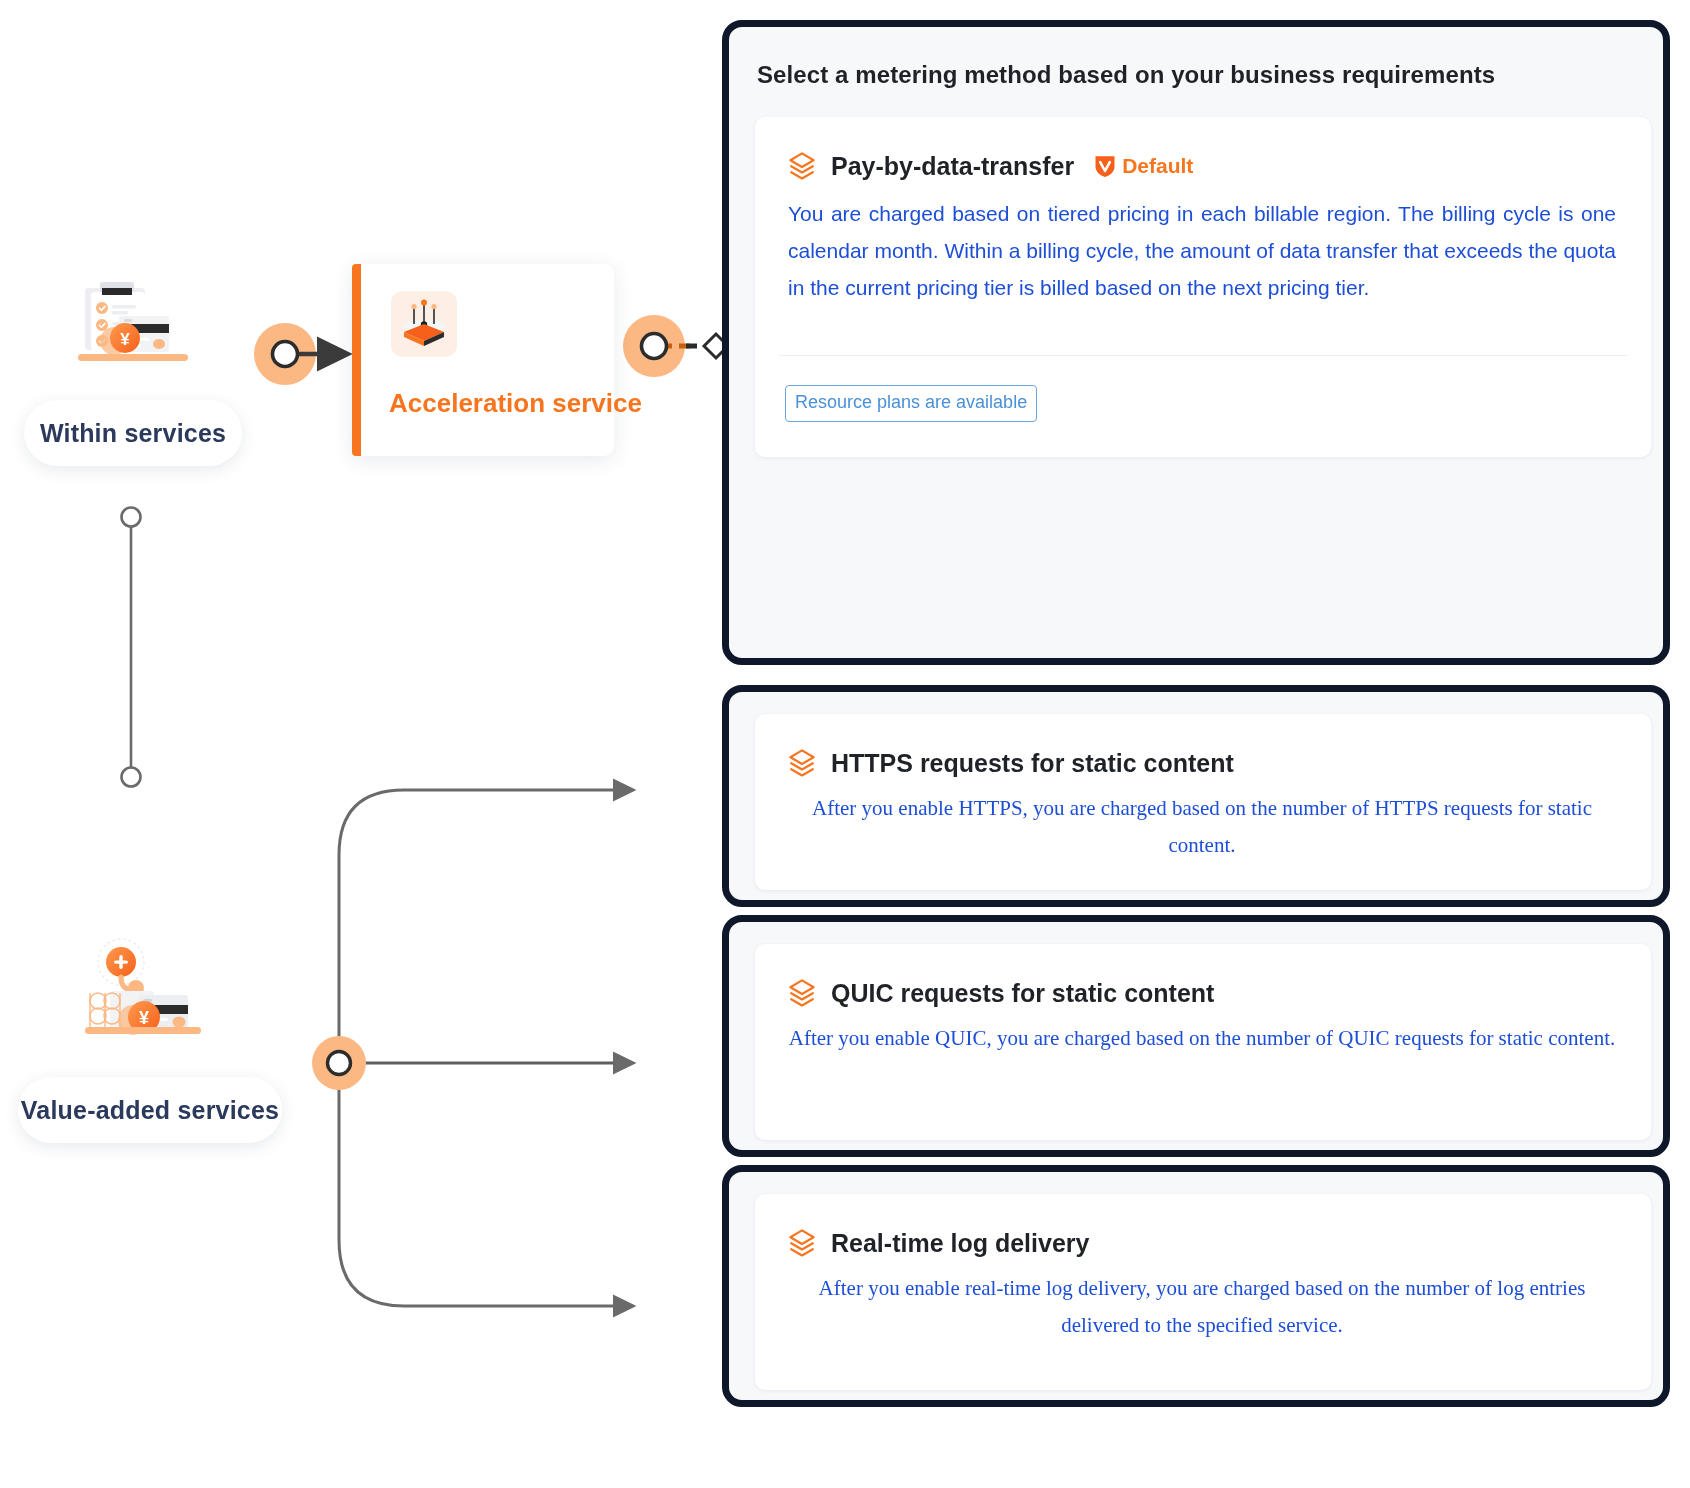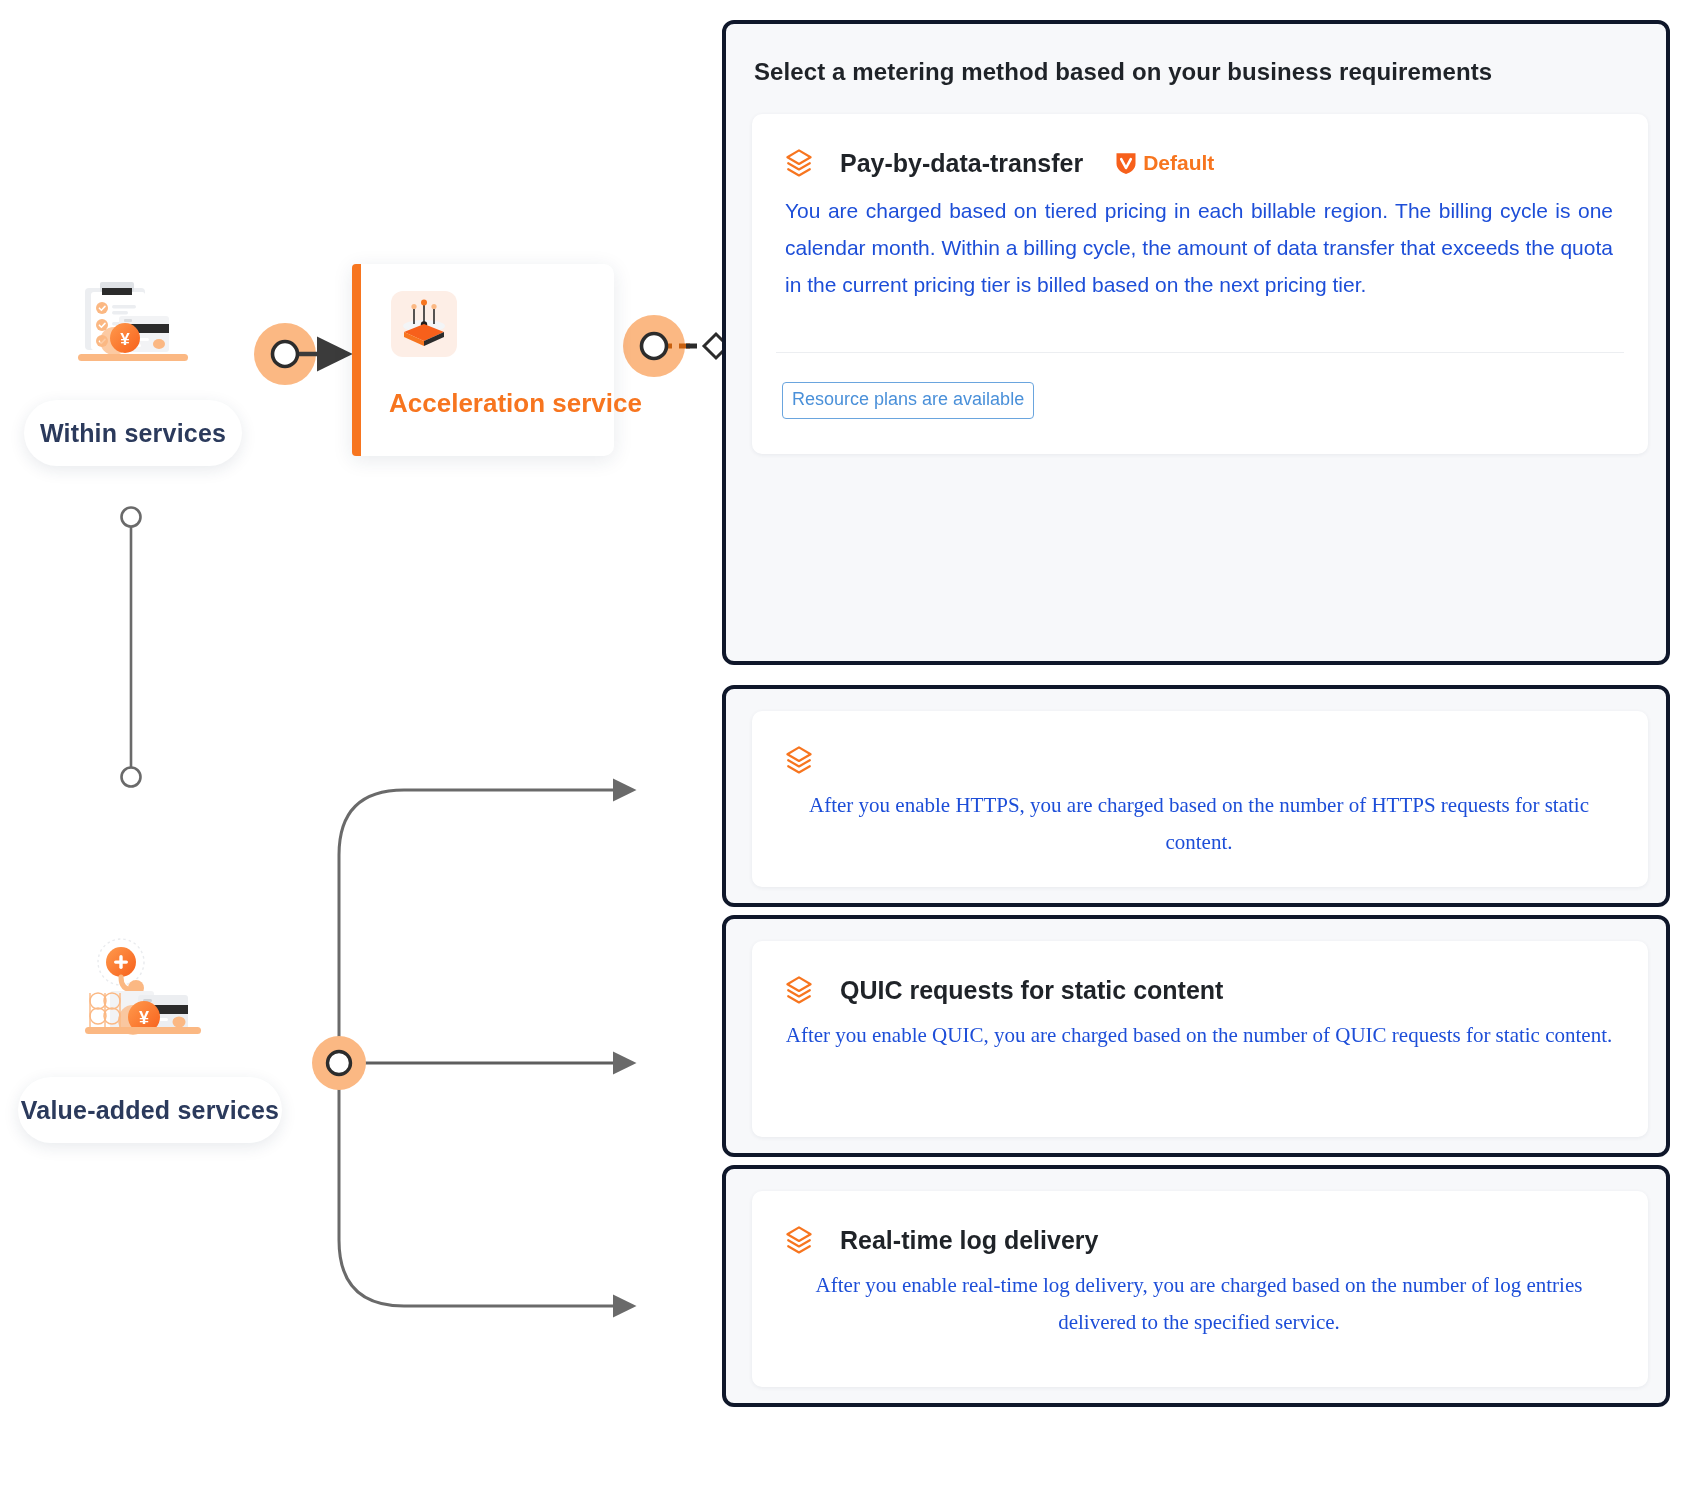--- a/index.html
+++ b/index.html
@@ -80,22 +80,22 @@
   #illus-value { left: 82px; top: 938px; width: 136px; height: 112px; }
 
   
   #right-panel {
     position: absolute;
     left: 722px; top: 20px;
     width: 948px; height: 1448px;
   }
   .outer-card {
     background: #f7f8fa;
-    border: 4px solid #0f172a;
-    border-radius: 12px;
+    border: 7px solid #0f172a;
+    border-radius: 20px;
     position: absolute;
     left: 0;
     width: 948px;
   }
   #group-metering { top: 0; height: 645px; }
   #group-https   { top: 665px; height: 222px; }
   #group-quic    { top: 895px; height: 242px; }
   #group-log     { top: 1145px; height: 242px; }
 
   .panel-title {
@@ -120,21 +120,21 @@
   #card-peak-bw       { top: 440px; height: 182px; }
   #card-https         { top: 22px; height: 176px; }
   #card-quic          { top: 22px; height: 196px; }
   #card-log           { top: 22px; height: 196px; }
 
   .card-head {
     position: absolute;
     left: 32px; top: 32px;
     display: flex;
     align-items: center;
-    gap: 26px;
+    gap: 14px;
     height: 34px;
   }
   .layers-icon { width: 30px; height: 30px; display: block; flex: none; }
   .card-title {
     font-size: 25px;
     font-weight: bold;
     color: #1f2328;
     white-space: nowrap;
     line-height: 30px;
   }
@@ -343,20 +343,21 @@
   </div>
 
   <div class="outer-card" id="group-https">
     <div class="inner-card" id="card-https">
       <div class="card-head">
         <svg class="layers-icon" viewBox="0 0 30 30">
           <path d="M15,2.4 L26.6,9.2 L15,16 L3.4,9.2 z" fill="none" stroke="#f7751f" stroke-width="2.2" stroke-linejoin="round"></path>
           <path d="M4.2,15.2 L15,21.5 L25.8,15.2" fill="none" stroke="#f7751f" stroke-width="2.2" stroke-linecap="round" stroke-linejoin="round"></path>
           <path d="M4.2,21.2 L15,27.5 L25.8,21.2" fill="none" stroke="#f7751f" stroke-width="2.2" stroke-linecap="round" stroke-linejoin="round"></path>
         </svg>
+        <span class="card-title">HTTPS requests for static content</span>
       </div>
       <div class="card-body nojustify" id="body-https">After you enable HTTPS, you are charged based on the number of HTTPS requests for static content.</div>
     </div>
   </div>
 
   <div class="outer-card" id="group-quic">
     <div class="inner-card" id="card-quic">
       <div class="card-head">
         <svg class="layers-icon" viewBox="0 0 30 30">
           <path d="M15,2.4 L26.6,9.2 L15,16 L3.4,9.2 z" fill="none" stroke="#f7751f" stroke-width="2.2" stroke-linejoin="round"></path>

